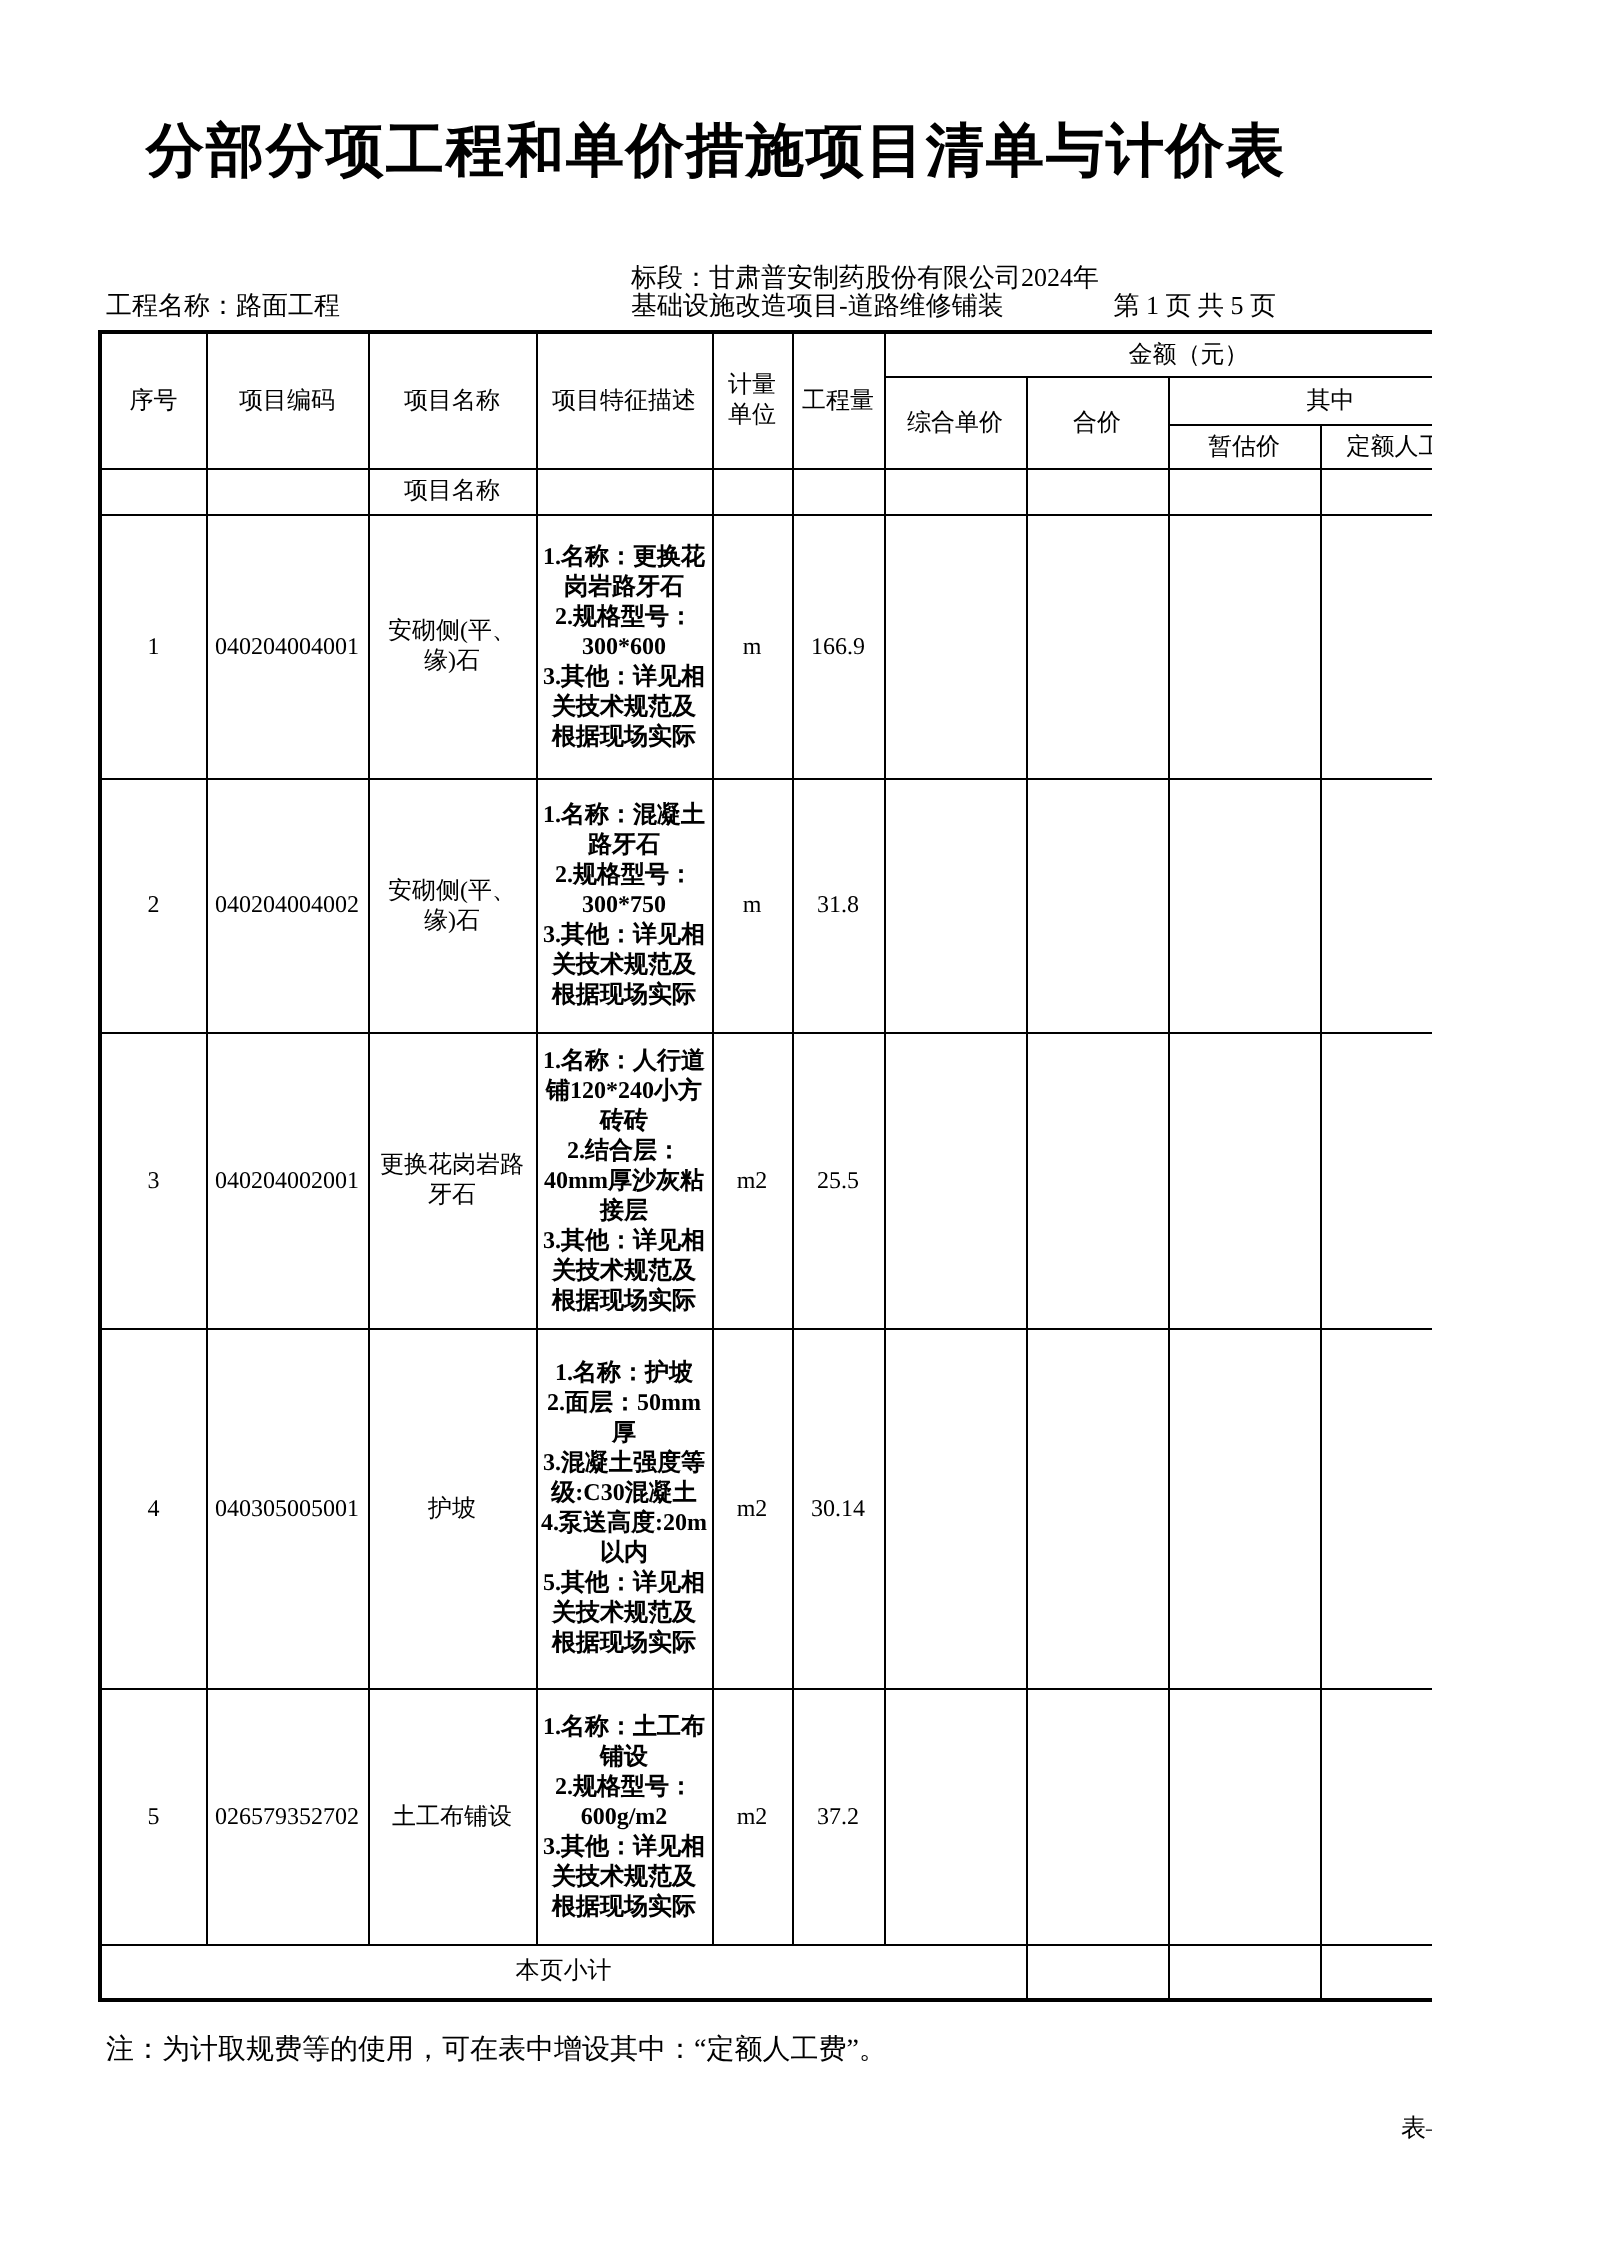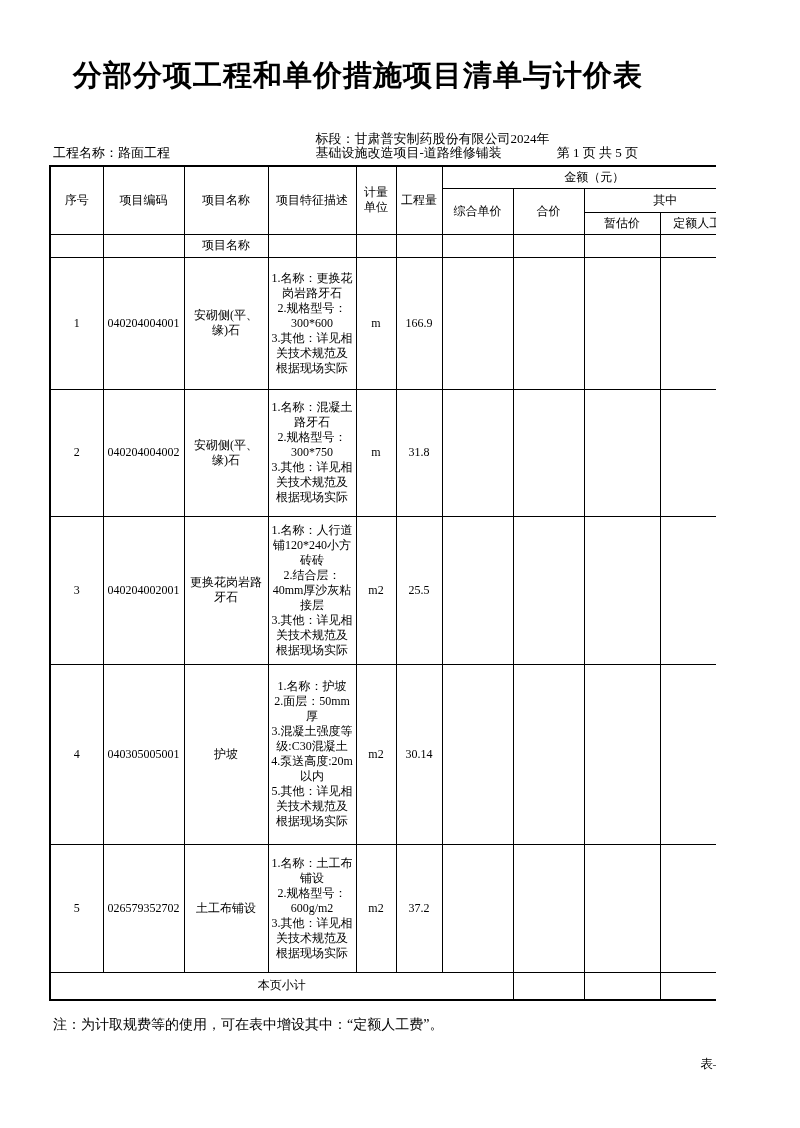--- a/index.html
+++ b/index.html
@@ -47,21 +47,21 @@
     vertical-align: middle;
     overflow: hidden;
     line-height: 15px;
   }
   td.hdr { line-height: 14px; }
   td.hdr-unit { padding: 0; }
   td.name-cell, td.feature-cell, td.section-name {
     text-align: left;
     padding: 0 3px;
   }
-  td.feature-cell { white-space: pre-line; }
+  td.feature-cell { white-space: pre-line; font-weight: bold; }
   td.subtotal-cell { text-align: center; }
 
   .note {
     margin: 15px 0 0 53px;
     font-size: 14px;
   }
   .form-code {
     width: 697px;
     margin-left: 49px;
     margin-top: 22px;

